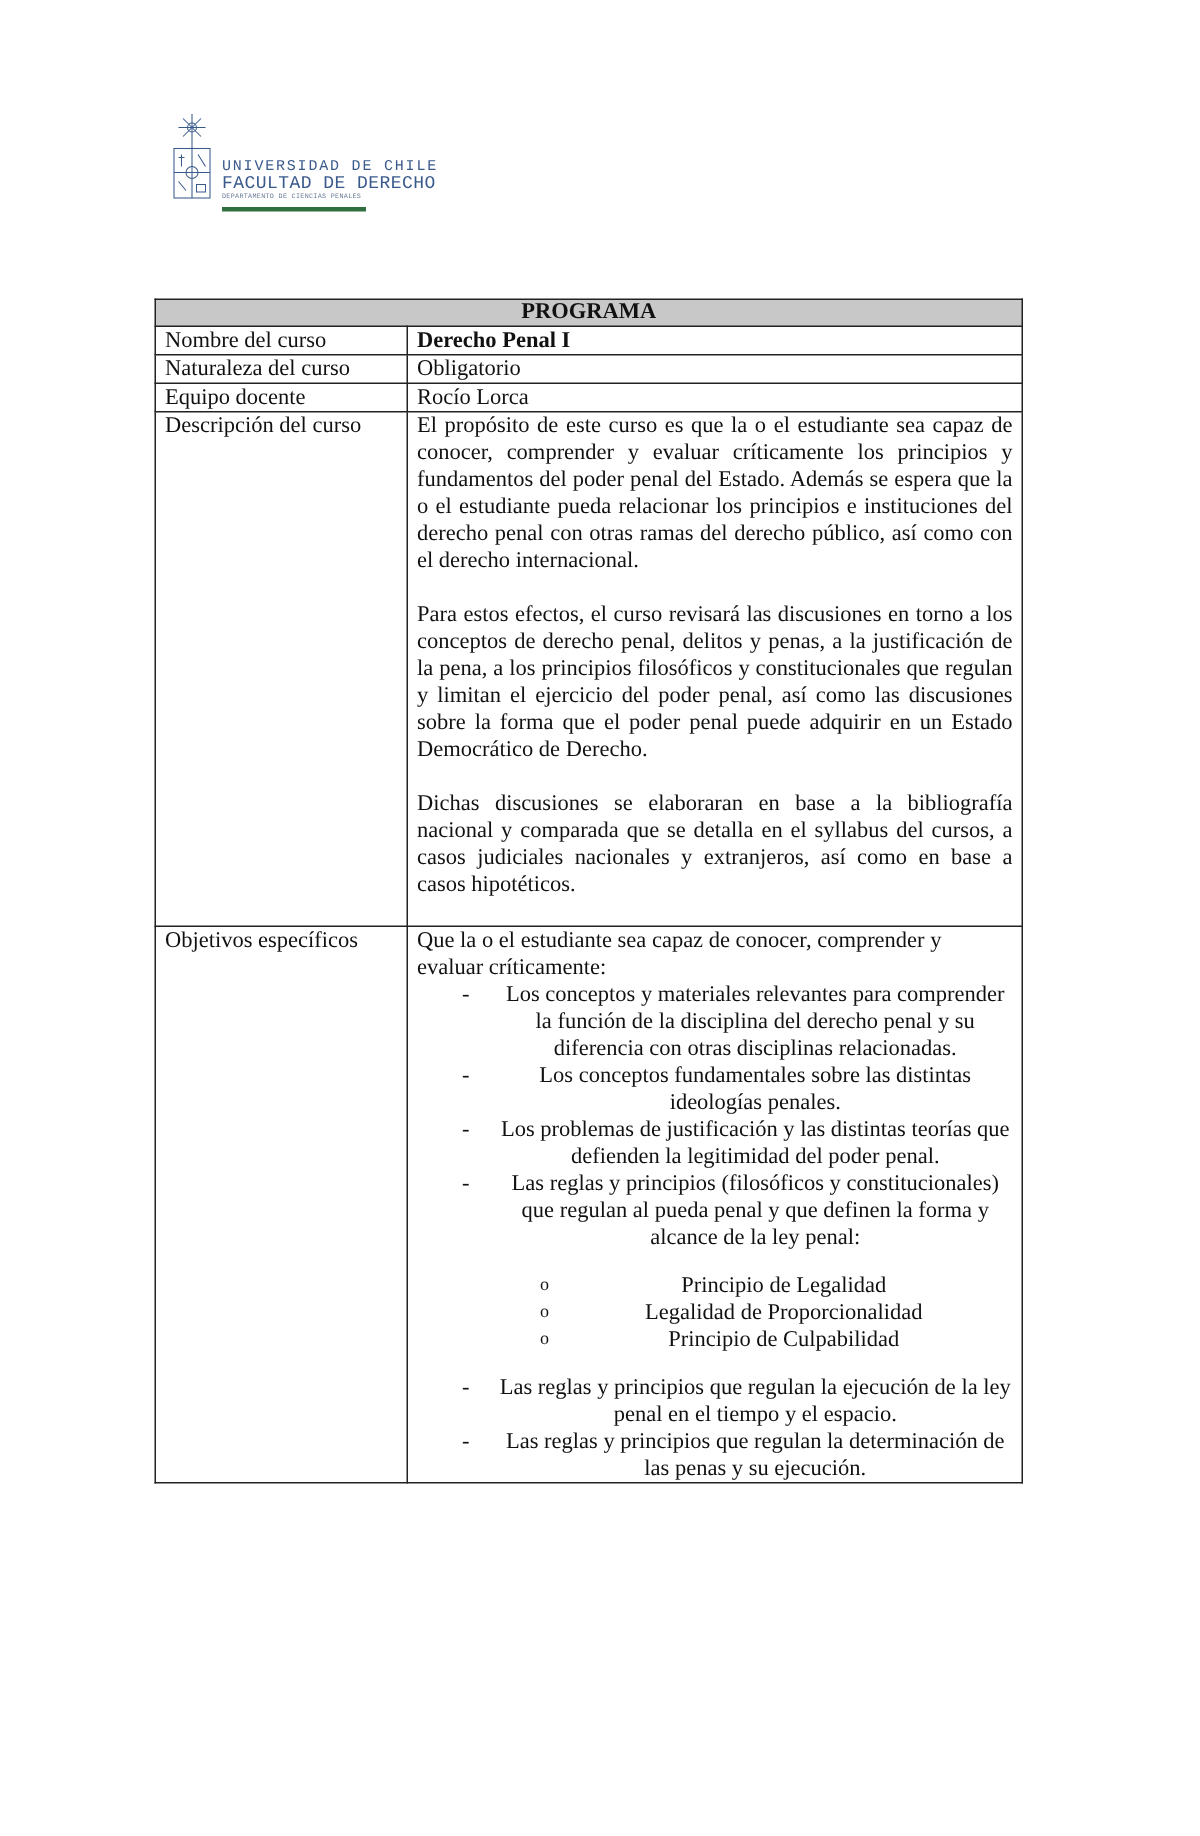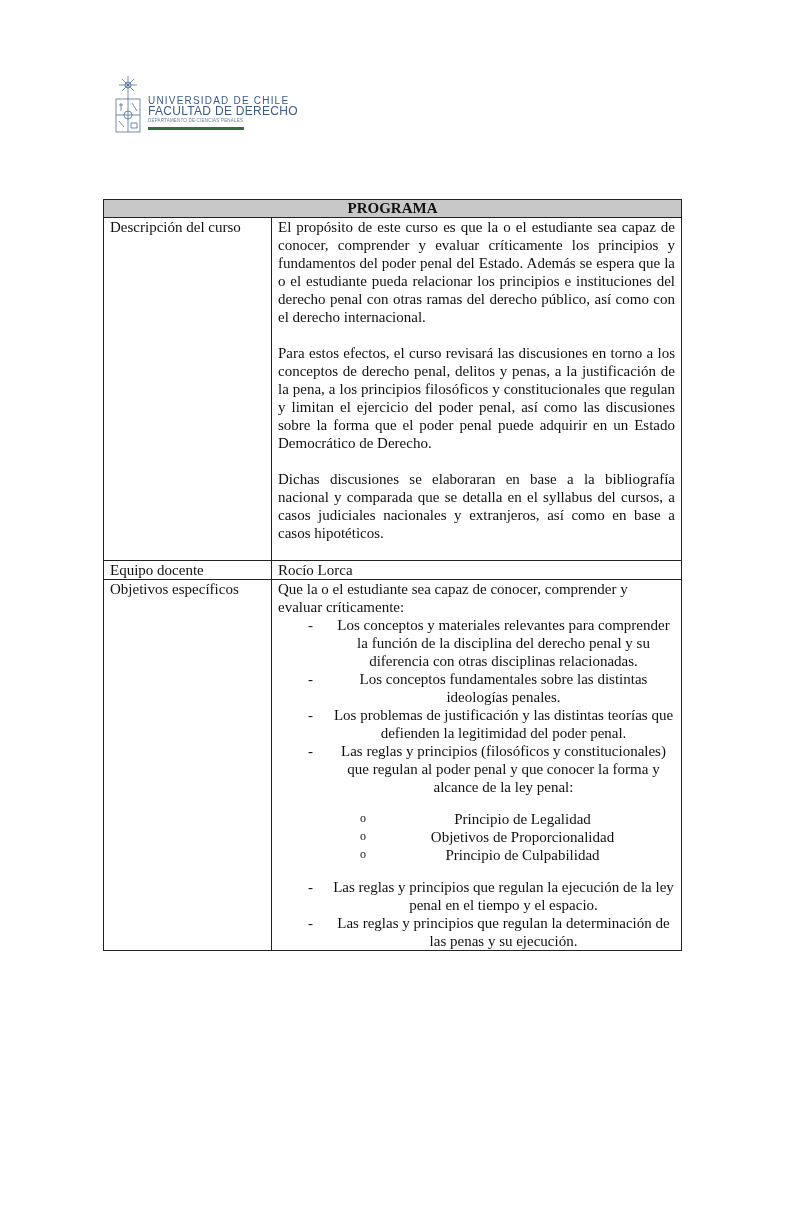--- a/index.html
+++ b/index.html
@@ -1,20 +1,20 @@
 <!DOCTYPE html>
 <html><head>
 <meta charset="utf-8">
 <style>
   html, body { margin: 0; padding: 0; background: #ffffff; }
   body { width: 800px; height: 1224px; position: relative; overflow: hidden;
          font-family: "Liberation Serif", "DejaVu Serif", serif; color: #111; }
   .logo { position: absolute; left: 113px; top: 75px; width: 170px; height: 62px; }
   .logo-crest { position: absolute; left: 0; top: 0; width: 30px; height: 60px; }
-  .logo-text { position: absolute; left: 35px; top: 20px; font-family: Liberation Sans, sans-serif; color: #3a5a8c; }
+  .logo-text { position: absolute; left: 35px; top: 31px; font-family: Liberation Mono, monospace; color: #3a5a8c; }
   .logo-l1 { font-size: 10px; letter-spacing: 1.2px; line-height: 11px; white-space: nowrap; }
   .logo-l2 { font-size: 12px; letter-spacing: 0.3px; line-height: 11px; white-space: nowrap; }
   .logo-l3 { font-size: 4.5px; letter-spacing: 0.2px; line-height: 7px; white-space: nowrap; color: #6a7c98; }
   .logo-bar { width: 96px; height: 3px; background: #2f6e3e; margin-top: 3px; }
 
   table.prog { position: absolute; left: 103px; top: 199px; width: 579px;
                border-collapse: collapse; font-size: 15px; line-height: 18px; }
   table.prog td, table.prog th { border: 1.3px solid #222; vertical-align: top; padding: 0 6px; }
   table.prog th { background: #c8c8c8; font-weight: bold; text-align: center; padding: 0; height: 17px; line-height: 17px; }
   td.label { width: 155px; padding-left: 7px; }
@@ -57,44 +57,52 @@
     <div class="logo-bar"></div>
   </div>
 </div>
 
 <table class="prog">
   <tbody>
       <tr>
     <th colspan="2">PROGRAMA</th>
   </tr>
   <tr>
+    <td class="label">Nombre del curso</td>
+    <td class="val bold">Derecho Penal I</td>
+  </tr>
+  <tr>
+    <td class="label">Naturaleza del curso</td>
+    <td class="val">Obligatorio</td>
+  </tr>
+  <tr>
+    <td class="label">Equipo docente</td>
+    <td class="val">Rocío Lorca</td>
+  </tr>
+  <tr>
     <td class="label">Descripción del curso</td>
     <td class="val desc-cell">
       <p class="para">El propósito de este curso es que la o el estudiante sea capaz de conocer, comprender y evaluar críticamente los principios y fundamentos del poder penal del Estado. Además se espera que la o el estudiante pueda relacionar los principios e instituciones del derecho penal con otras ramas del derecho público, así como con el derecho internacional.</p>
       <p class="para">Para estos efectos, el curso revisará las discusiones en torno a los conceptos de derecho penal, delitos y penas, a la justificación de la pena, a los principios filosóficos y constitucionales que regulan y limitan el ejercicio del poder penal, así como las discusiones sobre la forma que el poder penal puede adquirir en un Estado Democrático de Derecho.</p>
       <p class="para">Dichas discusiones se elaboraran en base a la bibliografía nacional y comparada que se detalla en el syllabus del cursos, a casos judiciales nacionales y extranjeros, así como en base a casos hipotéticos.</p>
     </td>
-  </tr>
-  <tr>
-    <td class="label">Equipo docente</td>
-    <td class="val">Rocío Lorca</td>
   </tr>
   <tr>
     <td class="label">Objetivos específicos</td>
     <td class="val">
       <div class="intro">Que la o el estudiante sea capaz de conocer, comprender y evaluar críticamente:</div>
       <ul class="dash">
         <li>Los conceptos y materiales relevantes para comprender la función de la disciplina del derecho penal y su diferencia con otras disciplinas relacionadas.</li>
         <li>Los conceptos fundamentales sobre las distintas ideologías penales.</li>
         <li>Los problemas de justificación y las distintas teorías que defienden la legitimidad del poder penal.</li>
         <li>
-          <span>Las reglas y principios (filosóficos y constitucionales) que regulan al poder penal y que conocer la forma y alcance de la ley penal:</span>
+          <span>Las reglas y principios (filosóficos y constitucionales) que regulan al pueda penal y que definen la forma y alcance de la ley penal:</span>
           <ul class="circ">
             <li>Principio de Legalidad</li>
-            <li>Objetivos de Proporcionalidad</li>
+            <li>Legalidad de Proporcionalidad</li>
             <li>Principio de Culpabilidad</li>
           </ul>
         </li>
         <li>Las reglas y principios que regulan la ejecución de la ley penal en el tiempo y el espacio.</li>
         <li>Las reglas y principios que regulan la determinación de las penas y su ejecución.</li>
       </ul>
     </td>
   </tr>
 </tbody>
   </table>

